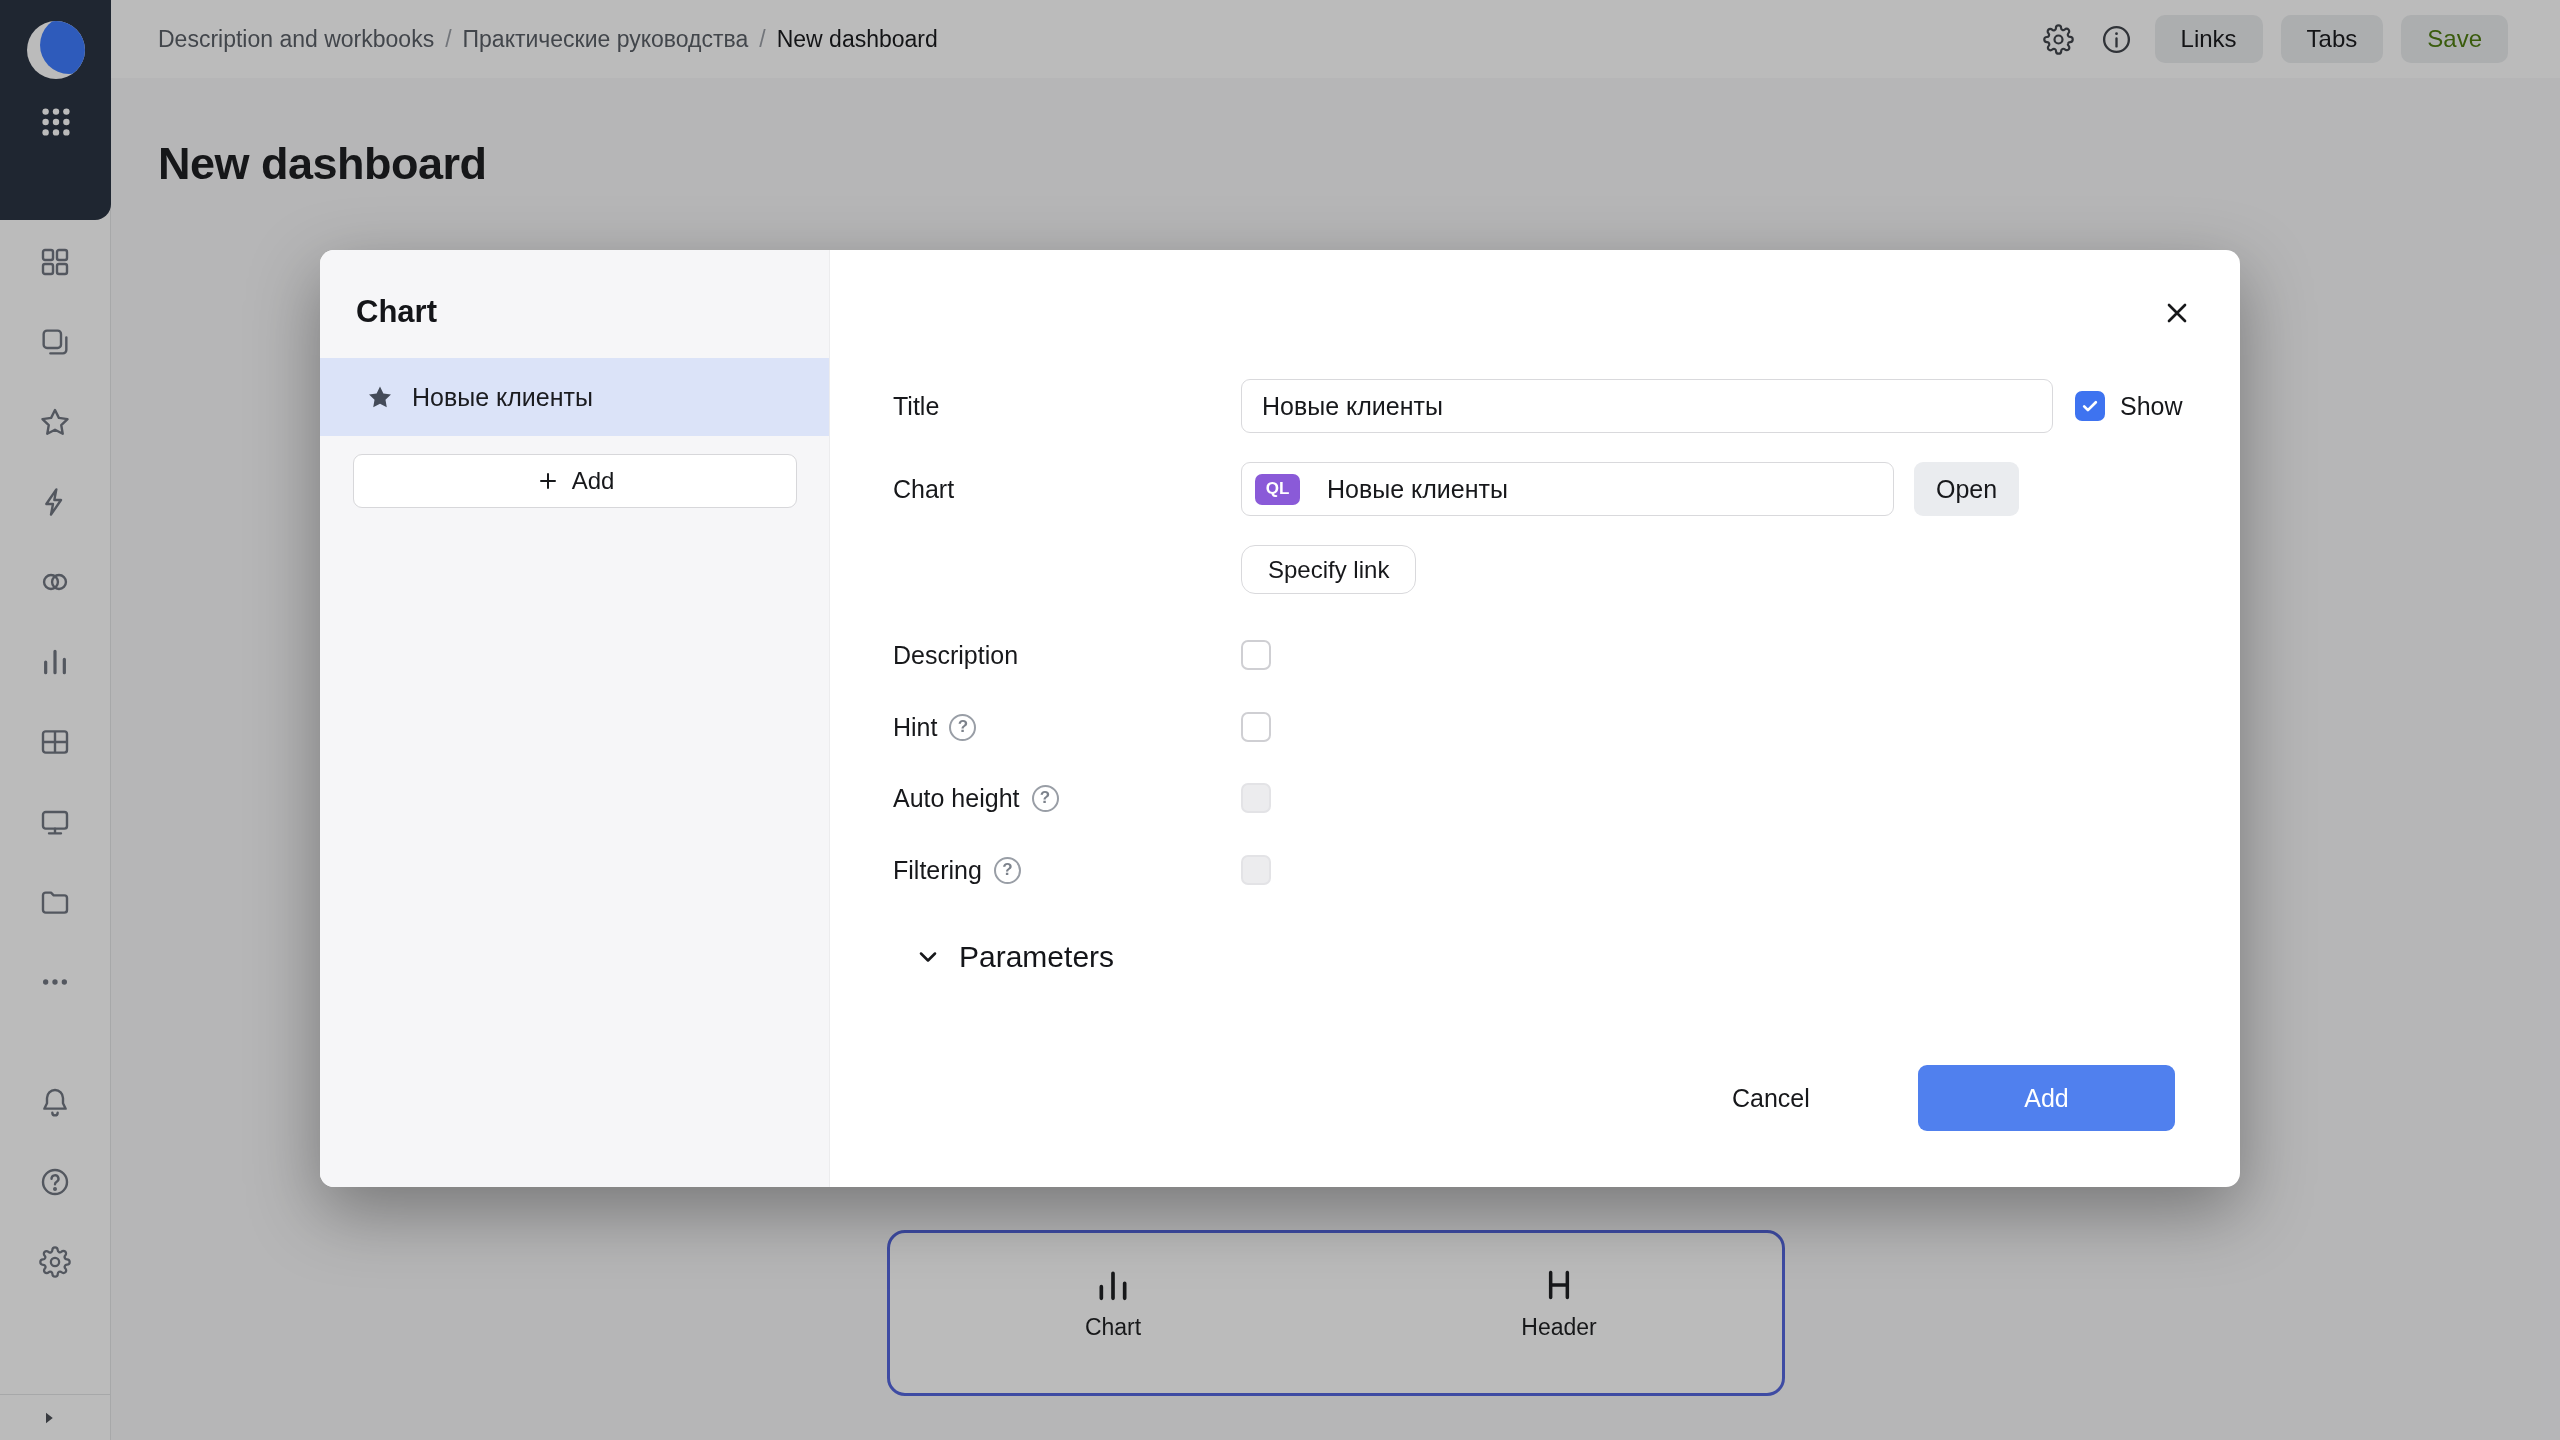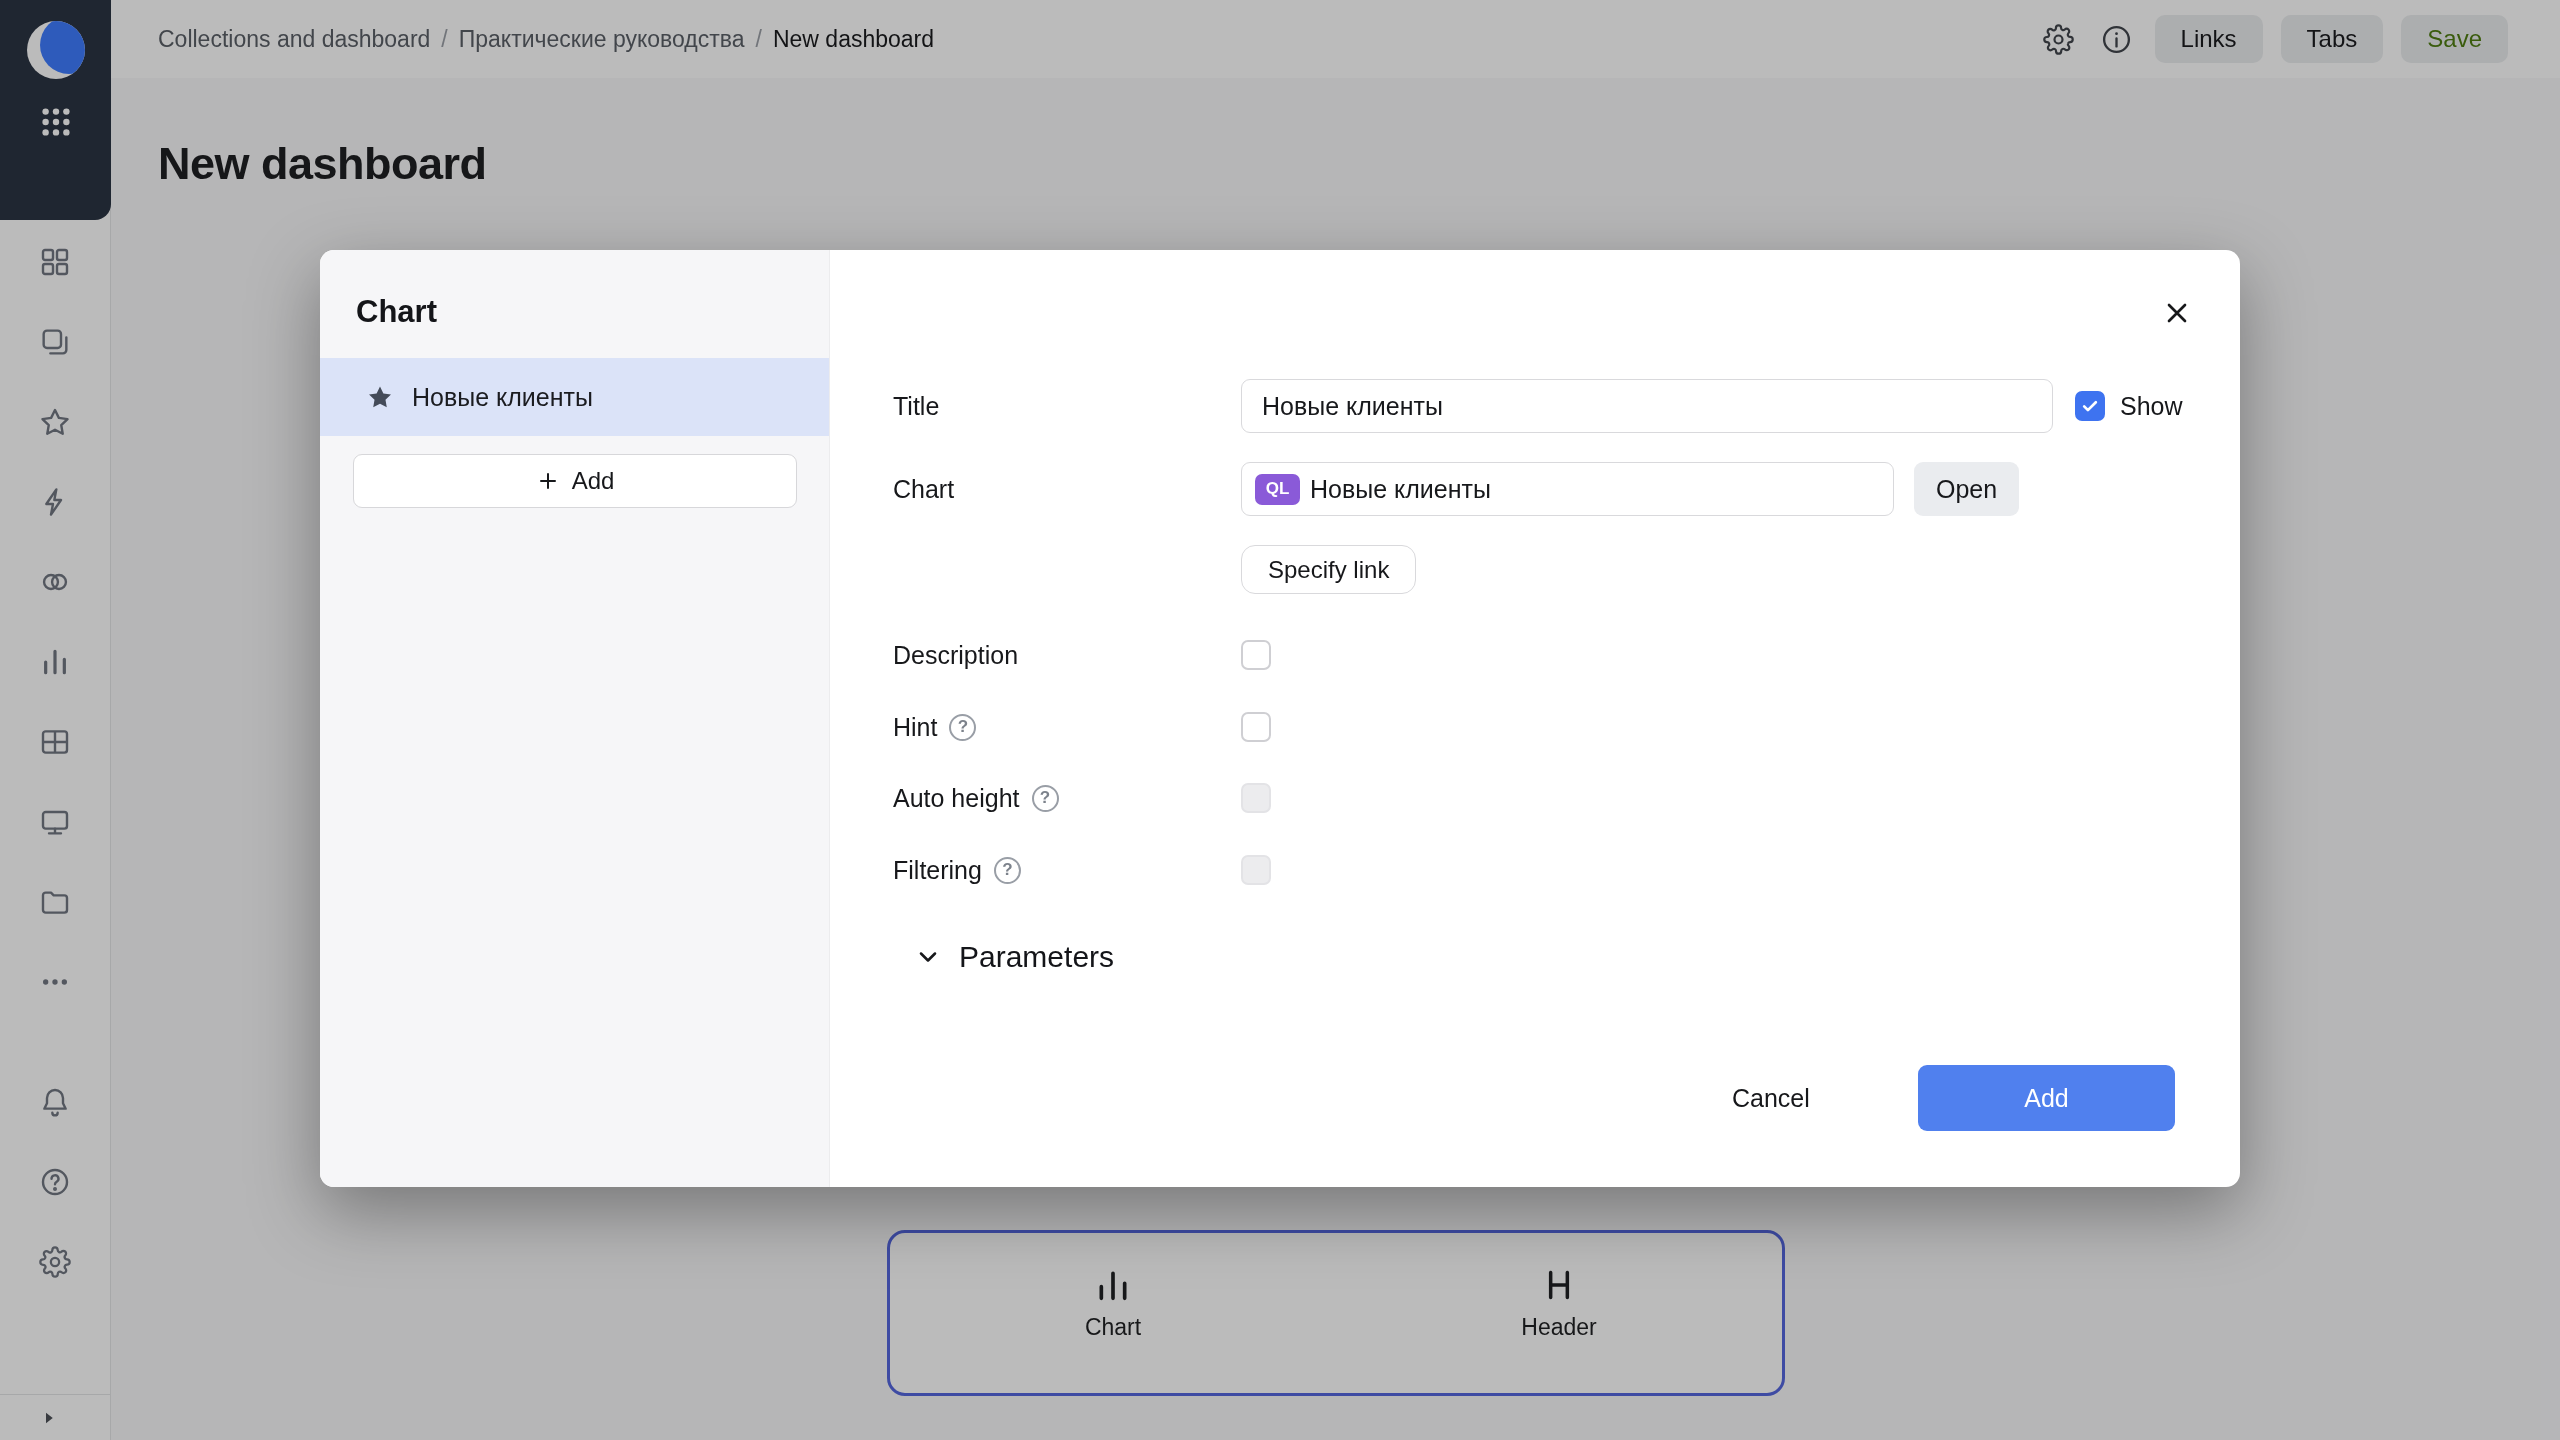--- a/index.html
+++ b/index.html
@@ -55,21 +55,21 @@
 
   .row{position:absolute;left:63px;display:flex;align-items:center;}
   .flabel{width:348px;font-size:25px;color:#17181b;display:flex;align-items:center;gap:12px;flex:none;}
   .help{width:27px;height:27px;border-radius:50%;border:2px solid #999ea6;color:#7c828b;display:flex;align-items:center;justify-content:center;font-size:17px;font-weight:700;box-sizing:border-box;cursor:pointer;}
   .help::after{content:"?";}
   .text-input{width:812px;height:54px;border:1px solid #d9d9dc;border-radius:9px;padding:0 20px;font-family:inherit;font-size:25px;color:#17181b;box-sizing:border-box;background:#fff;}
   .cbx{width:30px;height:30px;border-radius:7px;border:2px solid #cfcfd3;background:#fff;box-sizing:border-box;display:flex;align-items:center;justify-content:center;cursor:pointer;flex:none;}
   .cbx.checked{background:#3e73f0;border-color:#3e73f0;}
   .cbx.disabled{background:#ececee;border-color:#e3e3e6;cursor:default;}
   .cbx-label{margin-left:15px;font-size:25px;color:#17181b;}
-  .chart-input{width:653px;height:54px;border:1px solid #d9d9dc;border-radius:9px;display:flex;align-items:center;padding:2px 13px;gap:10px;box-sizing:border-box;cursor:pointer;background:#fff;}
+  .chart-input{width:653px;height:54px;border:1px solid #d9d9dc;border-radius:9px;display:flex;align-items:center;padding:2px 13px;gap:27px;box-sizing:border-box;cursor:pointer;background:#fff;}
   .ql-badge{width:45px;height:31px;border-radius:7px;background:#8a5ad8;color:#fff;font-size:17px;font-weight:700;display:flex;align-items:center;justify-content:center;flex:none;}
   .chart-input .chart-name{font-size:25px;color:#17181b;}
   .open-btn{margin-left:20px;height:54px;padding:0 22px;border:none;border-radius:9px;background:#eaecef;font-family:inherit;font-size:25px;color:#17181b;cursor:pointer;}
   .specify-btn{position:absolute;left:411px;top:295px;height:49px;padding:0 26px;background:#fff;border:1px solid #d9d9dc;border-radius:14px;font-family:inherit;font-size:24px;color:#17181b;cursor:pointer;}
   .params{position:absolute;left:84px;top:690px;display:flex;align-items:center;gap:17px;cursor:pointer;}
   .params .params-label{font-size:30px;font-weight:400;color:#141519;}
   .cancel-btn{position:absolute;left:878px;top:820px;height:56px;padding:0 24px;background:none;border:none;font-family:inherit;font-size:25px;color:#17181b;cursor:pointer;}
   .primary-btn{position:absolute;left:1088px;top:815px;width:257px;height:66px;border:none;border-radius:9px;background:#5080ee;color:#fff;font-family:inherit;font-size:25px;cursor:pointer;}
 </style>
 </head>
@@ -209,21 +209,21 @@
       <span>
           <svg width="18" height="18" viewBox="0 0 24 24" fill="currentColor">
             <path d="M8 5l9 7-9 7z"></path>
           </svg>
         </span>
     </div>
   </aside>
 
   <header class="header">
     <nav class="crumbs">
-      <span class="crumb">Collections and dashboard</span>
+      <span class="crumb">Description and workbooks</span>
       <span class="crumb-sep">/</span>
       <span class="crumb">Практические руководства</span>
       <span class="crumb-sep">/</span>
       <span class="crumb current">New dashboard</span>
     </nav>
     <div class="header-actions">
       <span class="hicon">
         <span>
             <svg width="31" height="31" viewBox="0 0 24 24" fill="none" stroke="currentColor" stroke-width="1.7">
               <circle cx="12" cy="12" r="3.1"></circle>

